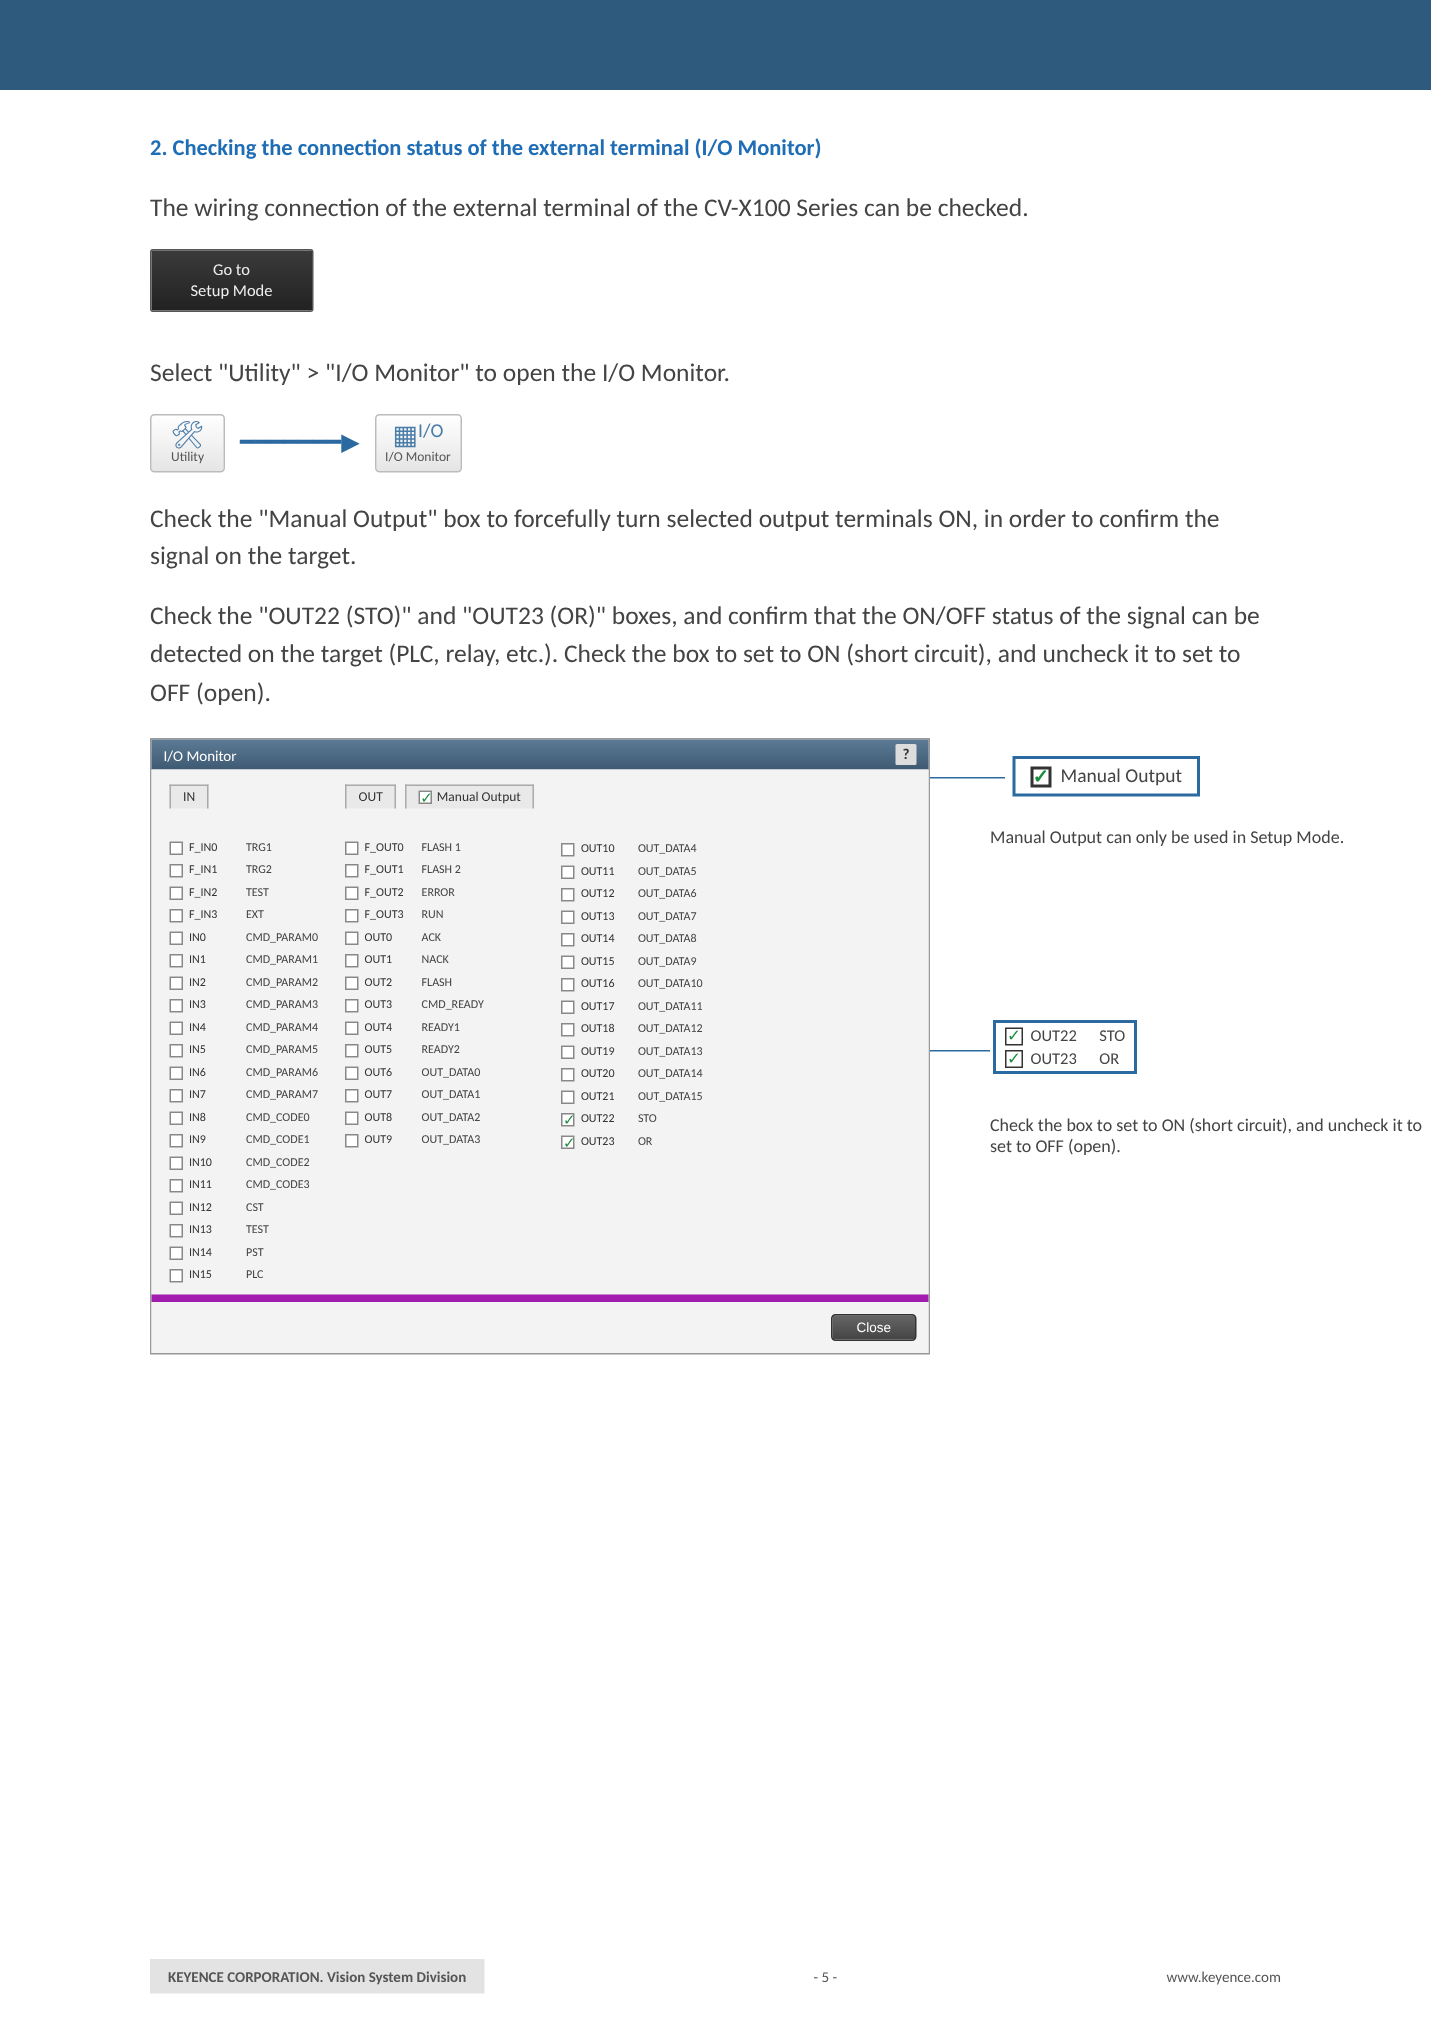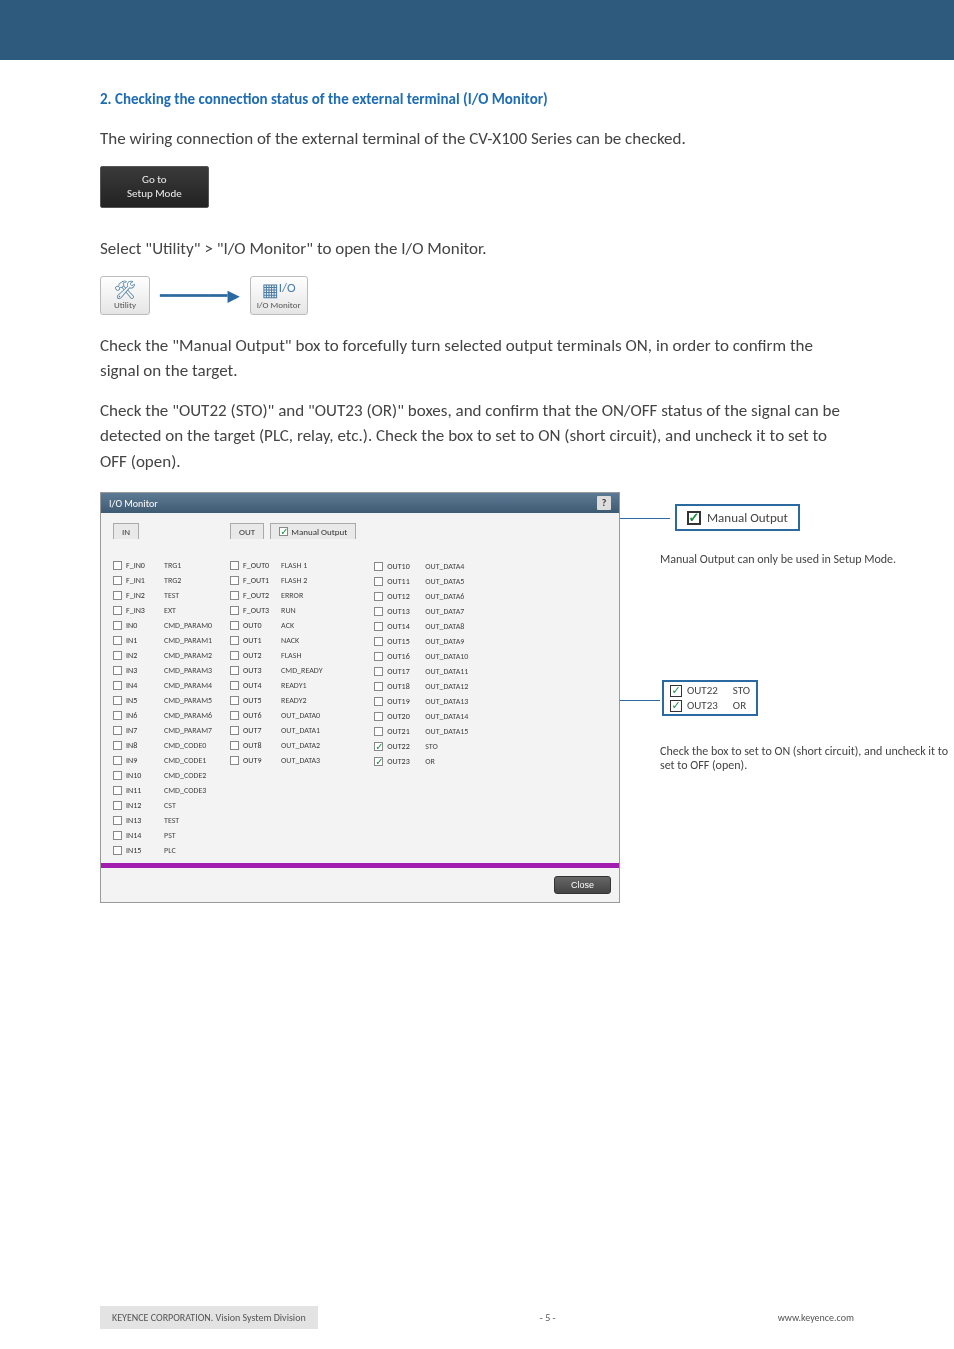--- a/index.html
+++ b/index.html
@@ -30,21 +30,21 @@
 .closebtn{background:linear-gradient(#666,#444);color:#fff;border:1px solid #333;border-radius:3px;padding:3px 16px;font-size:9px}
 .iomon-foot{padding:8px;text-align:right;background:#f3f3f3;border-top:5px solid #a21caf}
 .annot{position:absolute;font-size:12px;color:#444}
 .callout{border:2px solid #2b6aa0;background:#fff;padding:4px 10px;display:inline-flex;align-items:center;gap:6px;font-size:13px}
 .callout .cb2{width:14px;height:14px;border:2px solid #333;display:inline-flex;align-items:center;justify-content:center;color:#1a8d3e;font-weight:bold}
 .callout-sm{border:2px solid #2b6aa0;background:#fff;padding:2px 6px;display:flex;flex-direction:column;gap:2px;font-size:11px}
 .callout-sm .r{display:flex;align-items:center;gap:5px}
 .callout-sm .cb3{width:12px;height:12px;border:1.5px solid #333;display:inline-flex;align-items:center;justify-content:center;color:#1a8d3e;font-size:11px}
 .rel{position:relative}
 .footer{position:absolute;bottom:20px;left:0;right:0;display:flex;align-items:center;font-size:10px}
-.footer .l{background:#e3e3e3;padding:5px 12px;font-weight:400;color:#555;margin-left:100px}
+.footer .l{background:#e3e3e3;padding:5px 12px;font-weight:700;color:#555;margin-left:100px}
 .footer .c{flex:1;text-align:center;color:#555}
 .footer .r{margin-right:100px;color:#555}
 .leadline{position:absolute;border-top:1px solid #2b6aa0}
 </style>
 </head>
 <body>
 
 <div class="topbar"></div>
 
 <div class="page">

